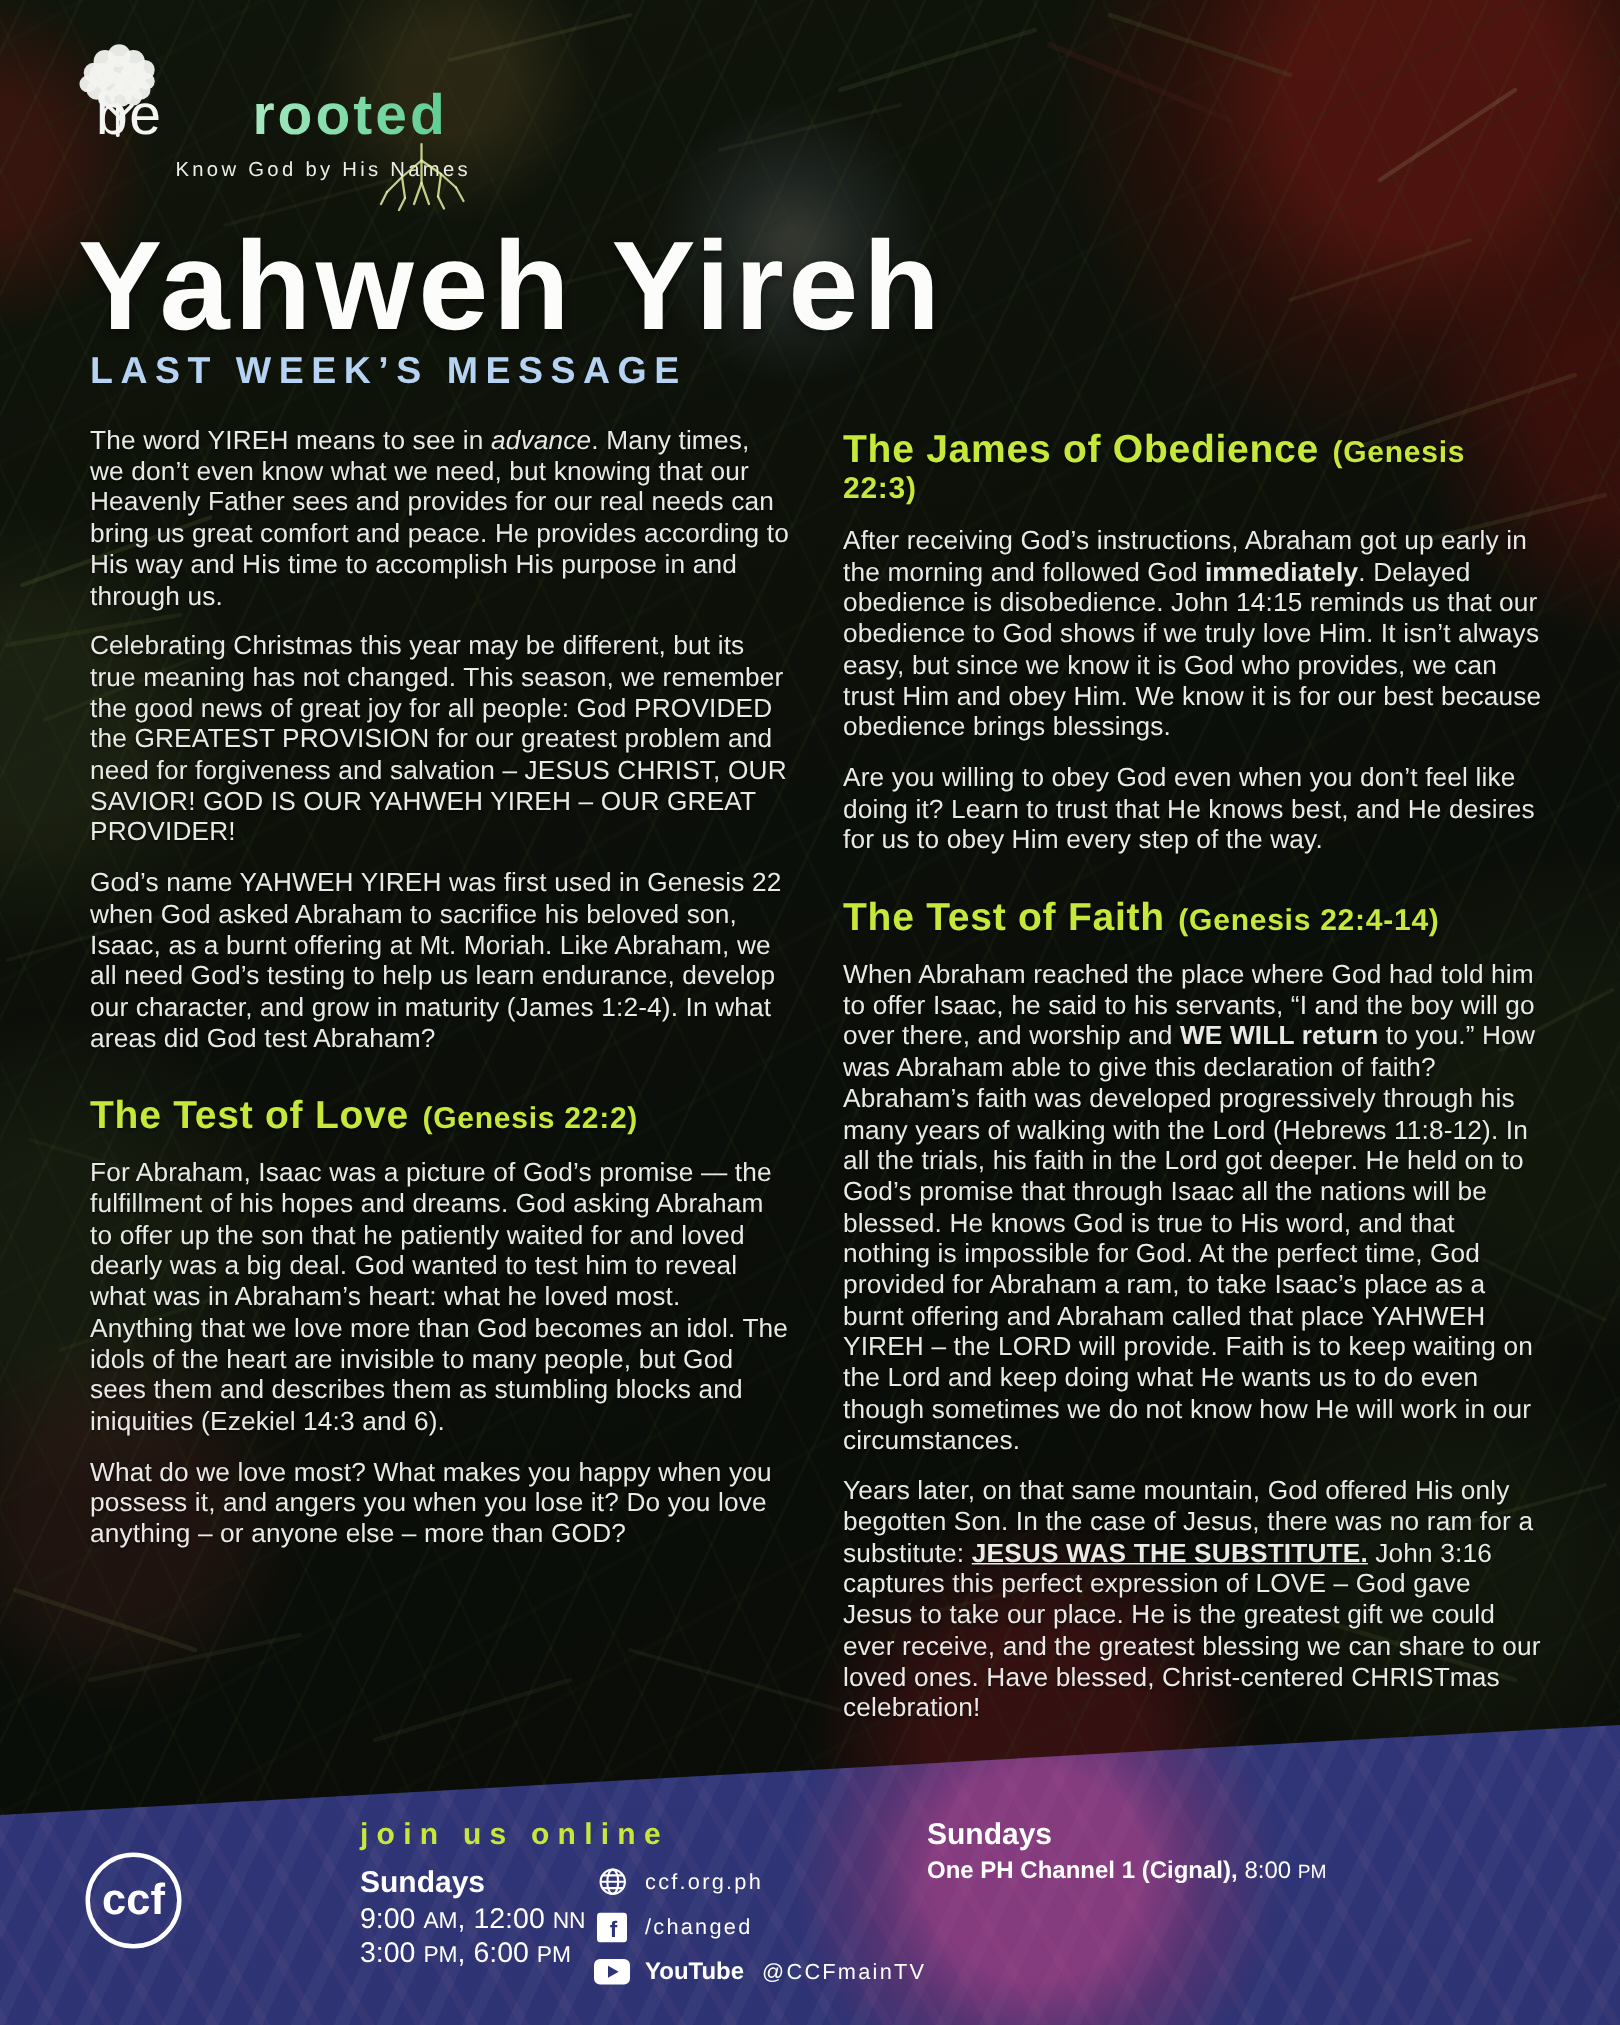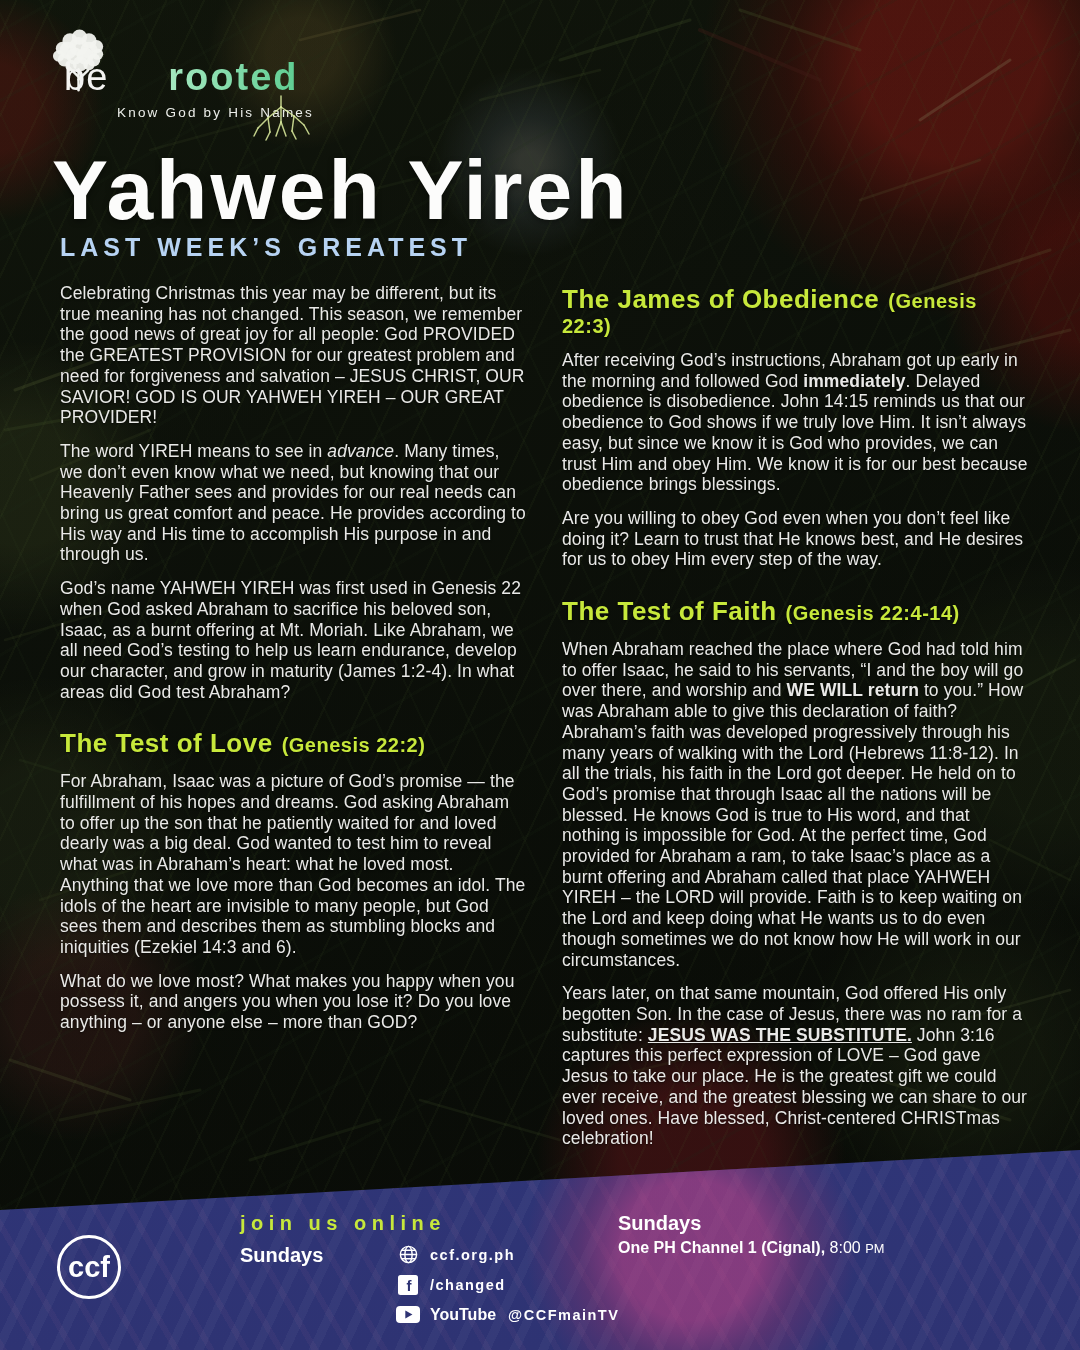--- a/index.html
+++ b/index.html
@@ -101,21 +101,21 @@
   }
   .ccf-logo span{font-size:29px;font-weight:bold;color:#fff;letter-spacing:0;}
   .f-col1{position:absolute;left:240px;top:62px;}
   .f-col2{position:absolute;left:618px;top:62px;}
   .f-label{color:var(--heading-green);font-size:20px;font-weight:bold;letter-spacing:5.5px;margin-bottom:9px;white-space:nowrap;}
   .f-sundays{font-size:20px;font-weight:bold;margin-bottom:2px;}
   .f-times{font-size:19px;line-height:22px;}
   .f-tv{font-size:16px;line-height:22.5px;white-space:nowrap;}
   .f-social{position:absolute;left:396px;top:94px;}
   .f-social-row{display:flex;align-items:center;gap:10px;height:21px;margin-bottom:9px;}
-  .f-social-row .txt{font-size:14.5px;font-weight:bold;letter-spacing:1.5px;}
+  .f-social-row .txt{font-size:14.5px;font-weight:normal;letter-spacing:1.5px;}
   .yt-word{font-size:16px;font-weight:bold;letter-spacing:0;margin-right:2px;}
   .ic{display:inline-flex;align-items:center;justify-content:center;width:24px;}
 </style>
 </head>
 <body>
 
 <div class="canvas">
 
   <div class="bg">
     <svg class="streaks" width="1080" height="1350">
@@ -194,25 +194,25 @@
       <path d="M31 28 L26 42"></path>
         <path d="M31 28 L36 42"></path>
         <path d="M8 34 L4 42"></path>
         <path d="M54 31 L59 40"></path>
       <path d="M20 38 L16 46"></path>
         <path d="M42 37 L46 45"></path>
     </g>
   </svg>
 
   <h1 class="page-title">Yahweh Yireh</h1>
-  <div class="subtitle">LAST WEEK’S GREATEST</div>
+  <div class="subtitle">LAST WEEK’S MESSAGE</div>
 
   <div id="col-left" class="col">
+      <p class="para"><span>The word YIREH means to see in </span><span class="run-i">advance</span><span>. Many times, we don’t even know what we need, but knowing that our Heavenly Father sees and provides for our real needs can bring us great comfort and peace. He provides according to His way and His time to accomplish His purpose in and through us.</span></p>
       <p class="para"><span>Celebrating Christmas this year may be different, but its true meaning has not changed. This season, we remember the good news of great joy for all people: God PROVIDED the GREATEST PROVISION for our greatest problem and need for forgiveness and salvation – JESUS CHRIST, OUR SAVIOR! GOD IS OUR YAHWEH YIREH – OUR GREAT PROVIDER!</span></p>
-      <p class="para"><span>The word YIREH means to see in </span><span class="run-i">advance</span><span>. Many times, we don’t even know what we need, but knowing that our Heavenly Father sees and provides for our real needs can bring us great comfort and peace. He provides according to His way and His time to accomplish His purpose in and through us.</span></p>
       <p class="para"><span>God’s name YAHWEH YIREH was first used in Genesis 22 when God asked Abraham to sacrifice his beloved son, Isaac, as a burnt offering at Mt. Moriah. Like Abraham, we all need God’s testing to help us learn endurance, develop our character, and grow in maturity (James 1:2-4). In what areas did God test Abraham?</span></p>
       <div class="sec-h"><span class="sec-title">The Test of Love</span><span class="sec-ref">(Genesis 22:2)</span></div>
       <p class="para"><span>For Abraham, Isaac was a picture of God’s promise — the fulfillment of his hopes and dreams. God asking Abraham to offer up the son that he patiently waited for and loved dearly was a big deal. God wanted to test him to reveal what was in Abraham’s heart: what he loved most. Anything that we love more than God becomes an idol. The idols of the heart are invisible to many people, but God sees them and describes them as stumbling blocks and iniquities (Ezekiel 14:3 and 6).</span></p>
       <p class="para"><span>What do we love most? What makes you happy when you possess it, and angers you when you lose it? Do you love anything – or anyone else – more than GOD?</span></p>
     </div>
   <div id="col-right" class="col">
       <div class="sec-h"><span class="sec-title">The James of Obedience</span><span class="sec-ref">(Genesis 22:3)</span></div>
       <p class="para"><span>After receiving God’s instructions, Abraham got up early in the morning and followed God </span><span class="run-b">immediately</span><span>. Delayed obedience is disobedience. John 14:15 reminds us that our obedience to God shows if we truly love Him. It isn’t always easy, but since we know it is God who provides, we can trust Him and obey Him. We know it is for our best because obedience brings blessings.</span></p>
       <p class="para"><span>Are you willing to obey God even when you don’t feel like doing it? Learn to trust that He knows best, and He desires for us to obey Him every step of the way.</span></p>
       <div class="sec-h"><span class="sec-title">The Test of Faith</span><span class="sec-ref">(Genesis 22:4-14)</span></div>
@@ -221,20 +221,24 @@
     </div>
 
   <div class="footer">
     <div class="ccf-logo">
       <span>ccf</span>
     </div>
 
     <div class="f-col1">
       <div class="f-label">join us online</div>
       <div class="f-sundays">Sundays</div>
+      <div id="online-times">
+          <div class="f-times"><span>9:00 </span><span class="run-sc">AM</span><span>, 12:00 </span><span class="run-sc">NN</span></div>
+          <div class="f-times"><span>3:00 </span><span class="run-sc">PM</span><span>, 6:00 </span><span class="run-sc">PM</span></div>
+        </div>
     </div>
 
     <div class="f-social">
       <div class="f-social-row">
         <span class="ic">
           <svg width="21" height="21" viewBox="0 0 22 22">
             <g stroke="#fff" stroke-width="1.5" fill="none">
               <circle cx="11" cy="11" r="8.5"></circle>
               <ellipse cx="11" cy="11" rx="3.8" ry="8.5"></ellipse>
               <line x1="2.5" y1="11" x2="19.5" y2="11"></line>

